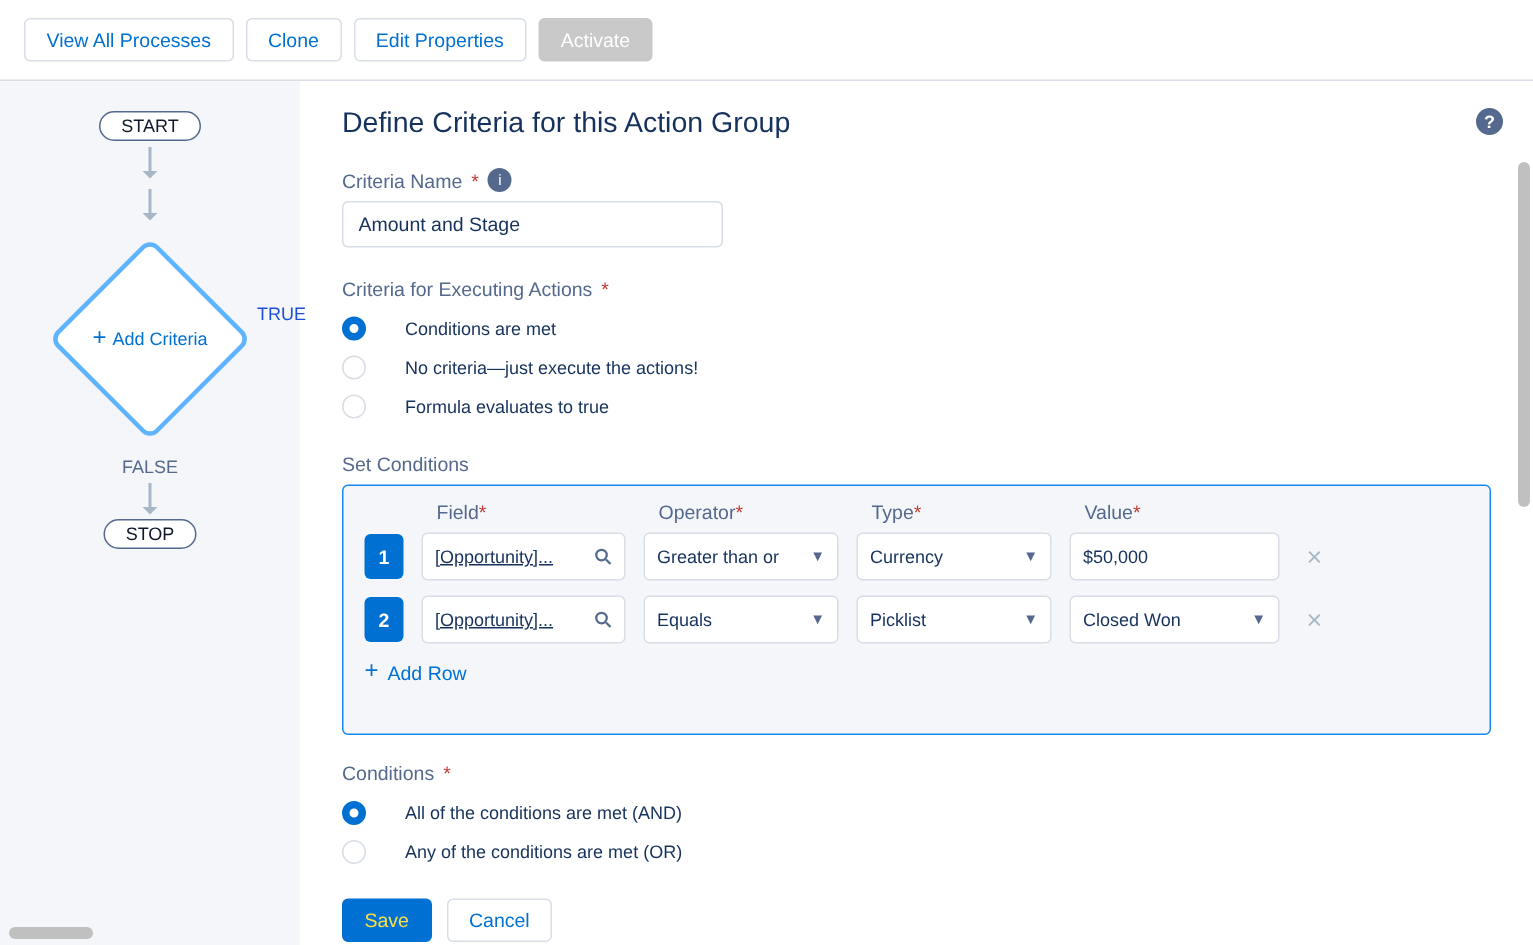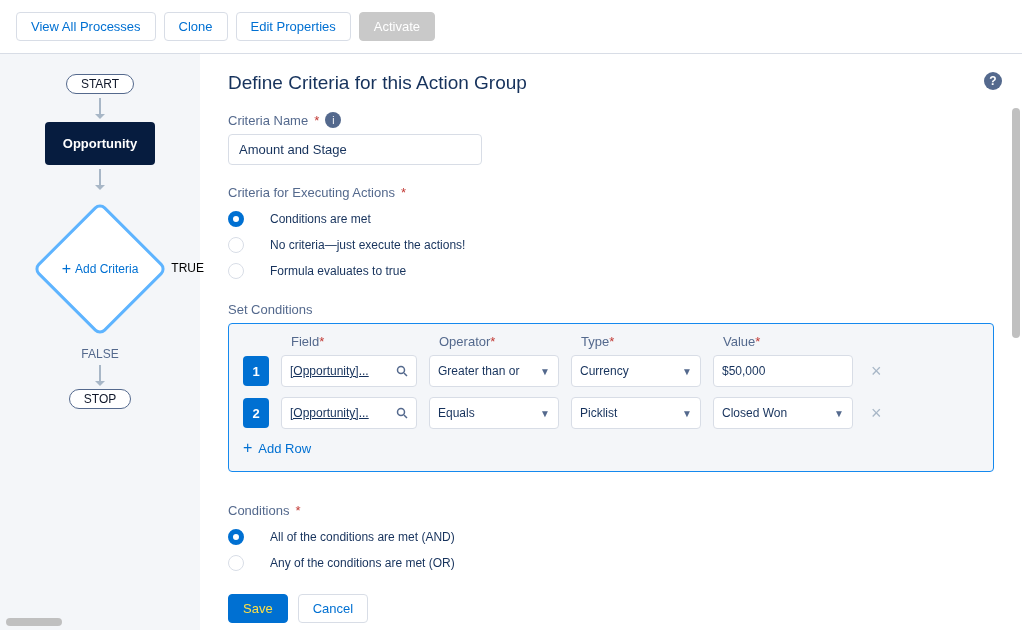--- a/index.html
+++ b/index.html
@@ -16,39 +16,39 @@
 
 .node-pill { border: 1px solid #54698d; background: #fff; border-radius: 14px; padding: 2px 14px; font-size: 12px; color: #0f172a; }
 .arrow-down { width: 2px; height: 20px; background: #a8b7c7; position: relative; margin: 4px 0; }
 .arrow-down::after { content: ""; position: absolute; bottom: -6px; left: -4px; border: 5px solid transparent; border-top-color: #a8b7c7; }
 
 .node-object { background: #061c3f; color: #fff; padding: 14px 18px; border-radius: 4px; font-size: 13px; font-weight: 600; }
 
 .diamond-wrap { position: relative; width: 140px; height: 140px; margin: 6px 0; }
 .diamond { position: absolute; width: 96px; height: 96px; background: #fff; border: 3px solid #5eb4ff; top: 22px; left: 22px; transform: rotate(45deg); border-radius: 8px; }
 .diamond-content { position: absolute; top: 0; left: 0; width: 100%; height: 100%; display: flex; align-items: center; justify-content: center; font-size: 12px; color: #0070d2; gap: 4px; }
-.true-label { position: absolute; right: -34px; top: 62px; font-size: 12px; color: #000000; }
+.true-label { position: absolute; right: -34px; top: 46px; font-size: 12px; color: #1d4ed8; }
 .false-label { font-size: 12px; color: #54698d; margin-top: 2px; }
 
 .panel { flex: 1; padding: 18px 28px; overflow-y: auto; position: relative; }
 .panel-title { font-size: 19px; color: #16325c; margin-bottom: 18px; font-weight: 400; }
 .help-icon-wrap { position: absolute; top: 18px; right: 20px; }
 .help-circle { width: 18px; height: 18px; border-radius: 50%; background: #54698d; color: #fff; display: flex; align-items: center; justify-content: center; font-size: 12px; font-weight: bold; }
 
 .field-label { font-size: 13px; color: #54698d; margin-bottom: 6px; display: flex; align-items: center; gap: 6px; }
 .req { color: #c23934; }
 .info-badge { width: 16px; height: 16px; border-radius: 50%; background: #54698d; color: #fff; font-size: 10px; display: inline-flex; align-items: center; justify-content: center; }
 .text-input { width: 254px; padding: 7px 10px; border: 1px solid #d8dde6; border-radius: 4px; font-size: 13px; color: #16325c; margin-bottom: 20px; }
 
 .radio-group { margin-bottom: 18px; }
 .radio-row { display: flex; align-items: center; gap: 26px; padding: 5px 0; font-size: 12px; color: #16325c; }
 .radio { width: 16px; height: 16px; border: 1px solid #d8dde6; border-radius: 50%; position: relative; }
 .radio.checked { border: 5px solid #0070d2; }
 
-.conditions-box { border: 1px solid #1589ee; border-radius: 4px; background: #f4f6f9; padding: 10px 14px 14px; margin-bottom: 31px; }
+.conditions-box { border: 1px solid #1589ee; border-radius: 4px; background: #f4f6f9; padding: 10px 14px 32px; margin-bottom: 18px; }
 .cond-header { display: flex; gap: 12px; font-size: 13px; color: #54698d; padding-left: 48px; margin-bottom: 6px; }
 .cond-header > div:nth-child(1) { width: 136px; }
 .cond-header > div:nth-child(2) { width: 130px; }
 .cond-header > div:nth-child(3) { width: 130px; }
 .cond-header > div:nth-child(4) { width: 140px; }
 
 .cond-row { display: flex; align-items: center; gap: 12px; margin-bottom: 10px; }
 .row-num { width: 26px; height: 30px; background: #0070d2; color: #fff; display: flex; align-items: center; justify-content: center; border-radius: 4px; font-size: 13px; font-weight: 600; }
 .field-lookup { width: 136px; height: 32px; border: 1px solid #d8dde6; background: #fff; border-radius: 4px; padding: 0 8px; font-size: 12px; color: #16325c; display: flex; align-items: center; justify-content: space-between; text-decoration: underline; }
 .sel { width: 130px; height: 32px; border: 1px solid #d8dde6; background: #fff; border-radius: 4px; padding: 0 8px; font-size: 12px; color: #16325c; display: flex; align-items: center; justify-content: space-between; }
@@ -74,21 +74,20 @@
     <button class="btn">Clone</button>
     <button class="btn">Edit Properties</button>
     <button class="btn btn-disabled">Activate</button>
   </div>
 </div>
 
 <div class="main">
   <div class="canvas">
     <div class="node-pill">START</div>
     <div class="arrow-down"></div>
-    <div class="node-object">Opportunity</div>
     <div class="arrow-down"></div>
     <div class="diamond-wrap">
       <div class="diamond"></div>
       <div class="diamond-content">
         <span class="plus">+</span>
         <span>Add Criteria</span>
       </div>
       <div class="true-label">TRUE</div>
     </div>
     <div class="false-label">FALSE</div>

